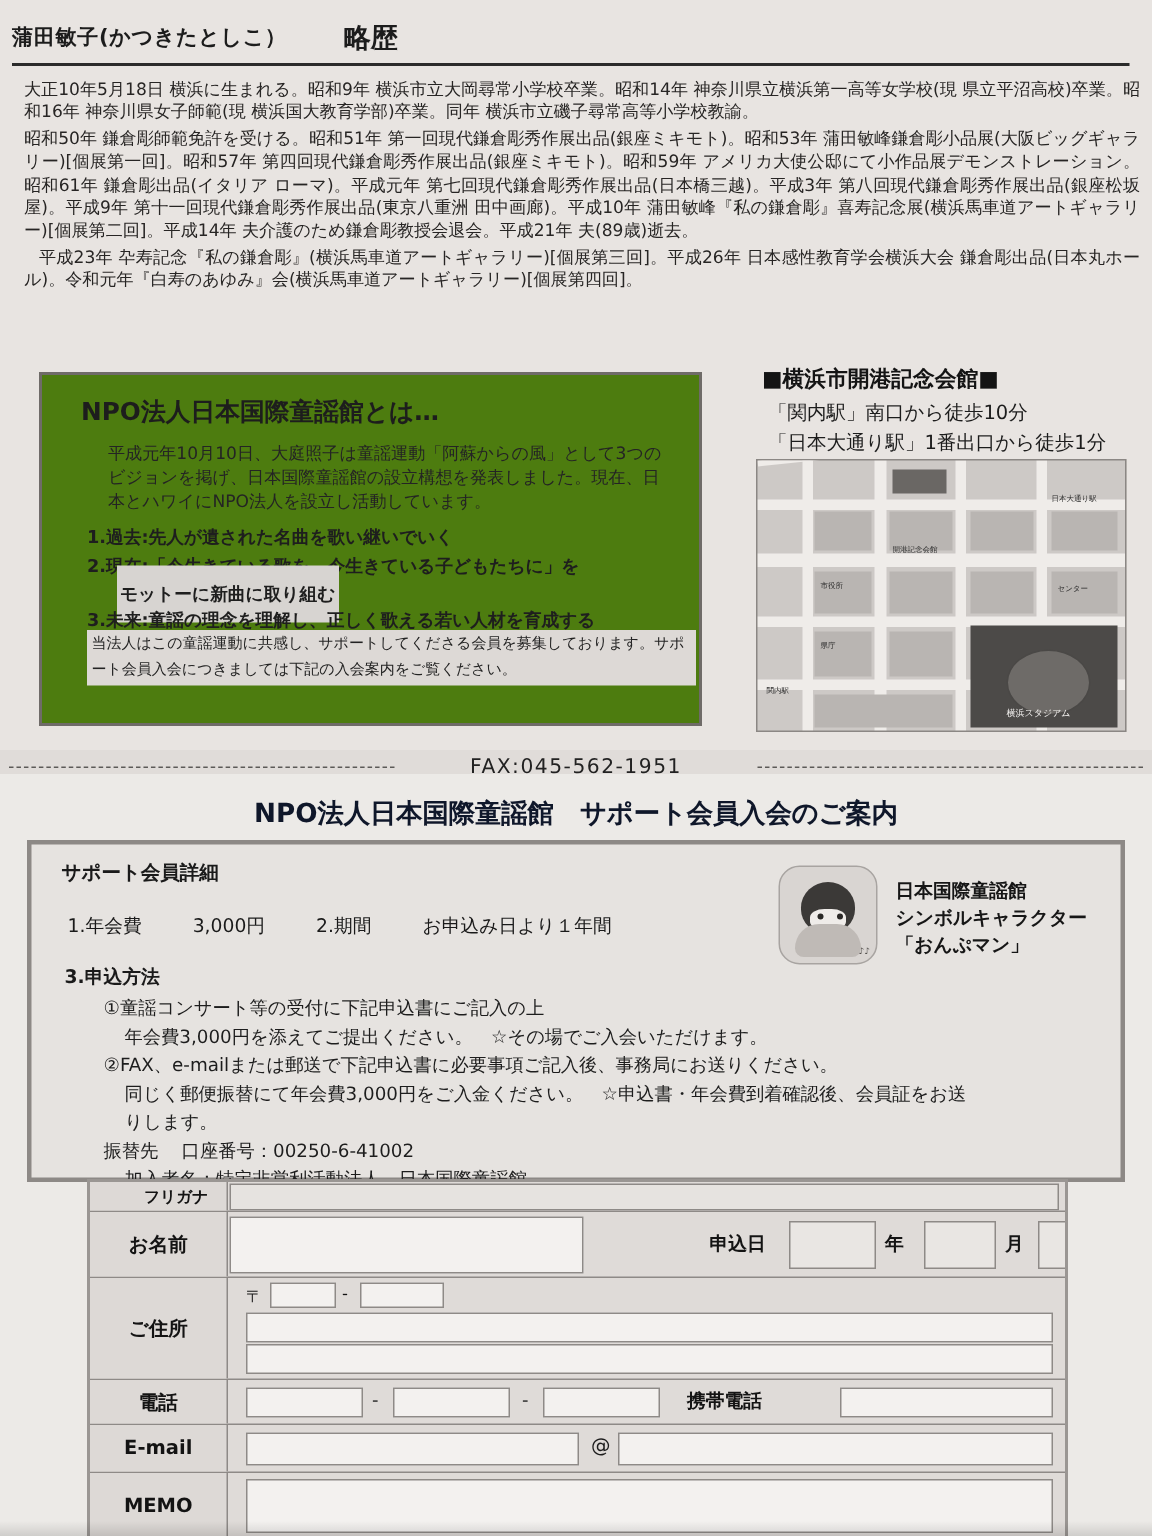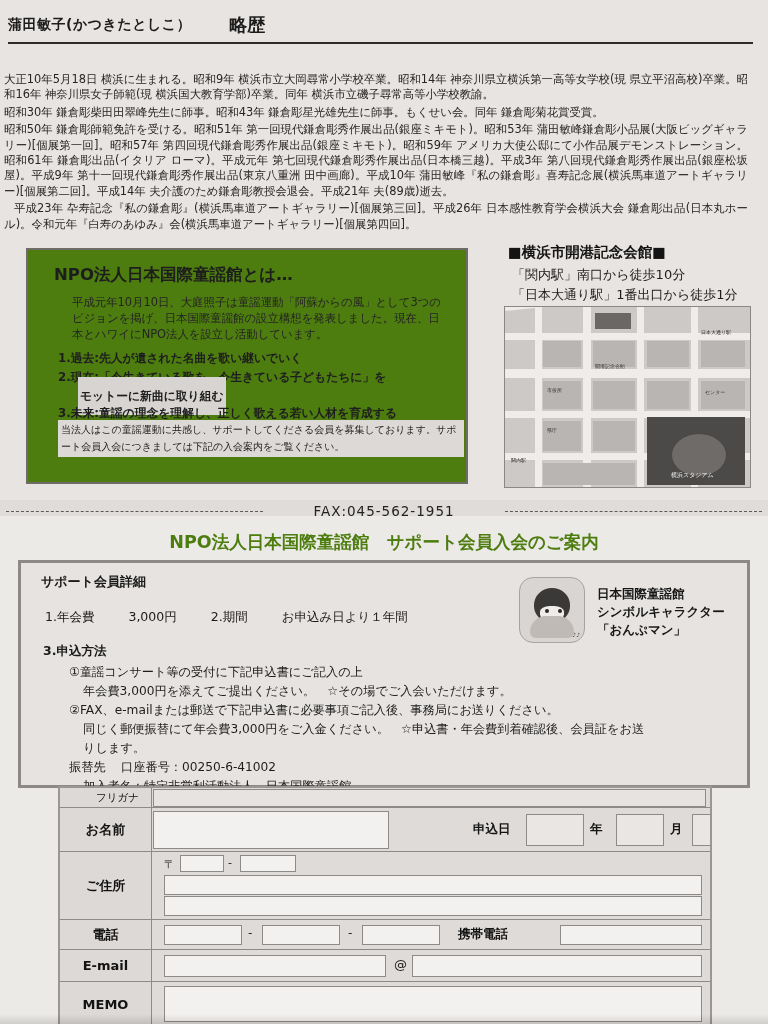--- a/index.html
+++ b/index.html
@@ -54,27 +54,26 @@
   }
   .title-sub {
     font-size: 18px;
     color: #1c1c1c;
     margin-left: 38px;
     font-weight: 700;
   }
 
   .bio {
     position: absolute;
-    left: 4px; top: 52px;
+    left: 16px; top: 52px;
     width: 744px;
     font-size: 11.4px;
     line-height: 15.4px;
     color: #272524;
     text-align: justify;
-    margin-top: 20px;
   }
   .bio p {
     margin: 0 0 2px 0;
   }
   .bio p.indent { text-indent: 10px; }
 
   
   .npo-box {
     position: absolute;
     left: 26px; top: 248px;
@@ -213,21 +212,21 @@
     height: 508px;
     background: #eceae7;
   }
   .app-title {
     position: absolute;
     left: 0; top: 14px;
     width: 768px;
     text-align: center;
     font-size: 17.5px;
     font-weight: 700;
-    color: #4d7c0f;
+    color: #0f172a;
   }
   .app-box {
     position: absolute;
     left: 18px; top: 44px;
     width: 726px;
     height: 222px;
     background: #e6e3e0;
     border: 3px solid #8d8986;
   }
   .app-sec-title {
@@ -342,21 +341,21 @@
     background: #ddd9d6;
     border-right: 1px solid #8e8a87;
     display: flex;
     align-items: center;
     justify-content: center;
     font-size: 13px;
     font-weight: 700;
     color: #131313;
     box-sizing: border-box;
   }
-  .lbl-cell.small { font-size: 10.5px; font-weight: 400; padding-left: 24px; }
+  .lbl-cell.small { font-size: 10.5px; font-weight: 700; padding-left: 24px; }
   .fld {
     position: absolute;
     background: #f3f1ef;
     border: 1px solid #8e8a87;
     box-sizing: border-box;
   }
   .ftxt {
     position: absolute;
     font-size: 12.5px;
     font-weight: 700;
@@ -388,21 +387,20 @@
 
   <div class="sheet-top">
 
     <div class="title-bar">
       <span class="title-main">蒲田敏子(かつきたとしこ）</span>
       <span class="title-sub">略歴</span>
     </div>
 
     <div class="bio">
       <p>大正10年5月18日 横浜に生まれる。昭和9年 横浜市立大岡尋常小学校卒業。昭和14年 神奈川県立横浜第一高等女学校(現 県立平沼高校)卒業。昭和16年 神奈川県女子師範(現 横浜国大教育学部)卒業。同年 横浜市立磯子尋常高等小学校教諭。</p>
-      <p>昭和30年 鎌倉彫柴田田翠峰先生に師事。昭和43年 鎌倉彫星光雄先生に師事。もくせい会。同年 鎌倉彫菊花賞受賞。</p>
       <p>昭和50年 鎌倉彫師範免許を受ける。昭和51年 第一回現代鎌倉彫秀作展出品(銀座ミキモト)。昭和53年 蒲田敏峰鎌倉彫小品展(大阪ビッグギャラリー)[個展第一回]。昭和57年 第四回現代鎌倉彫秀作展出品(銀座ミキモト)。昭和59年 アメリカ大使公邸にて小作品展デモンストレーション。昭和61年 鎌倉彫出品(イタリア ローマ)。平成元年 第七回現代鎌倉彫秀作展出品(日本橋三越)。平成3年 第八回現代鎌倉彫秀作展出品(銀座松坂屋)。平成9年 第十一回現代鎌倉彫秀作展出品(東京八重洲 田中画廊)。平成10年 蒲田敏峰『私の鎌倉彫』喜寿記念展(横浜馬車道アートギャラリー)[個展第二回]。平成14年 夫介護のため鎌倉彫教授会退会。平成21年 夫(89歳)逝去。</p>
       <p class="indent">平成23年 卆寿記念『私の鎌倉彫』(横浜馬車道アートギャラリー)[個展第三回]。平成26年 日本感性教育学会横浜大会 鎌倉彫出品(日本丸ホール)。令和元年『白寿のあゆみ』会(横浜馬車道アートギャラリー)[個展第四回]。</p>
     </div>
 
     <div class="npo-box">
       <div class="npo-title">NPO法人日本国際童謡館とは…</div>
       <div class="npo-lead">平成元年10月10日、大庭照子は童謡運動「阿蘇からの風」として3つのビジョンを掲げ、日本国際童謡館の設立構想を発表しました。現在、日本とハワイにNPO法人を設立し活動しています。</div>
       <div class="npo-list">
         <div class="li">
           <span>1.</span><span>過去:</span><span>先人が遺された名曲を歌い継いでいく</span>

